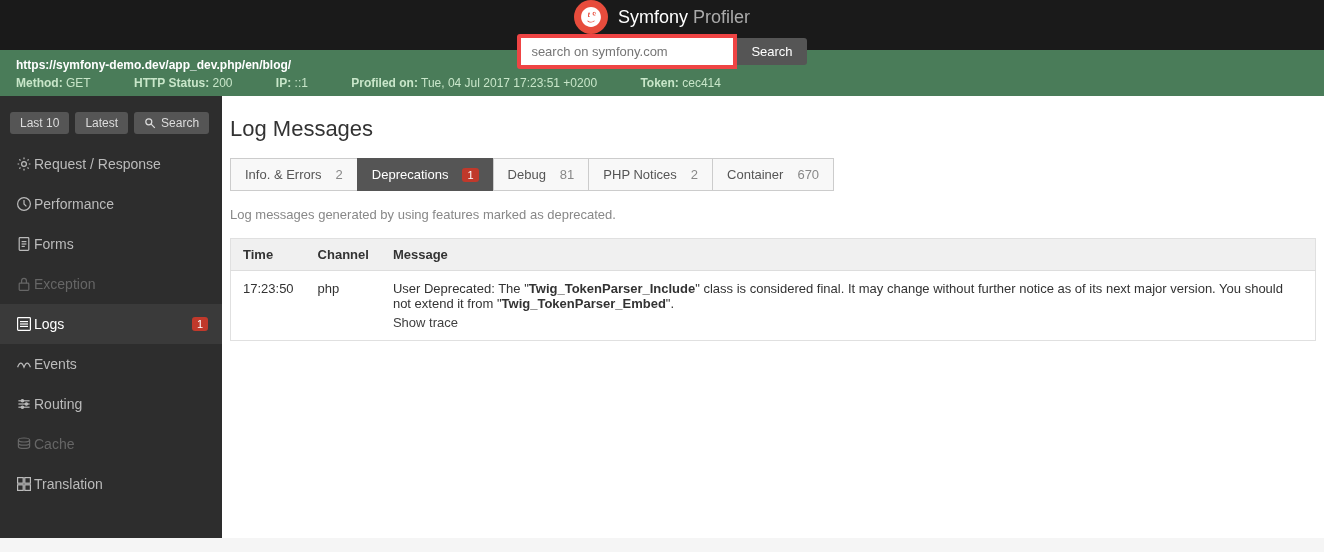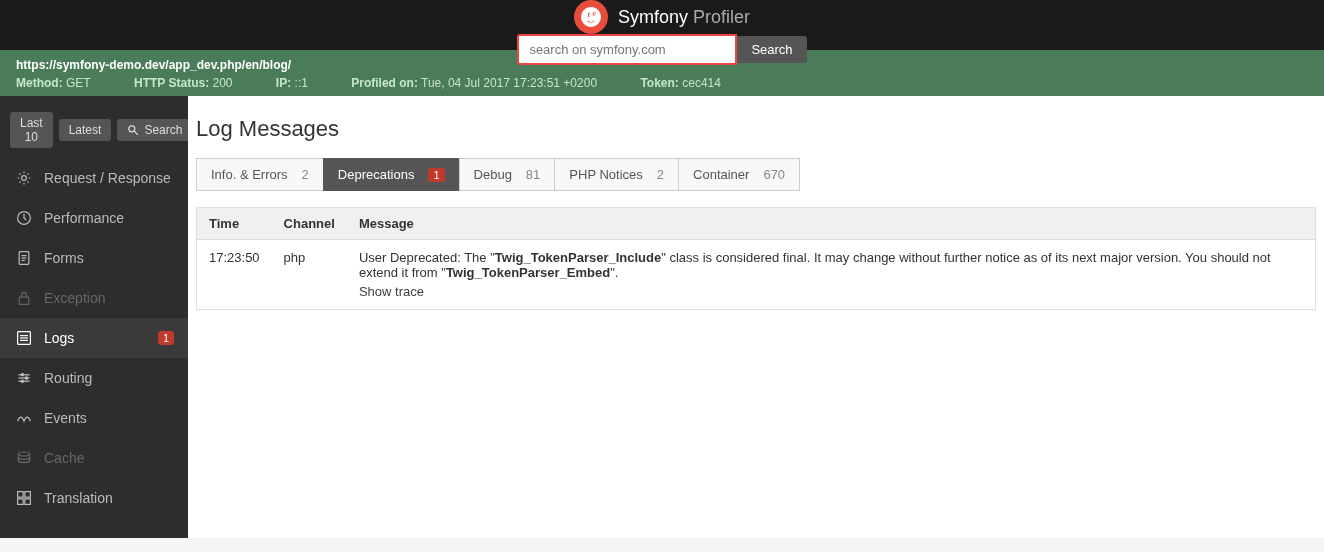--- a/index.html
+++ b/index.html
@@ -40,21 +40,21 @@
     .header-title span {
       color: #aaa;
     }
     .header-search {
       display: flex;
       align-items: center;
       gap: 0;
     }
     .header-search input {
       padding: 6px 10px;
-      border: 2px solid #ef4444;
+      border: 4px solid #ef4444;
       border-radius: 3px 0 0 3px;
       font-size: 13px;
       width: 220px;
       outline: none;
       background: white;
       color: #999;
     }
     .header-search button {
       padding: 6px 14px;
       background: #555;
@@ -86,21 +86,21 @@
 
     
     .layout {
       display: flex;
       height: calc(552px - 50px - 60px);
       overflow: hidden;
     }
 
     
     .sidebar {
-      width: 188px;
+      width: 222px;
       background: #2d2d2d;
       flex-shrink: 0;
       padding-top: 8px;
     }
     .sidebar-toolbar {
       display: flex;
       align-items: center;
       gap: 6px;
       padding: 8px 10px 10px;
     }
@@ -121,21 +121,20 @@
       padding: 4px 10px;
       cursor: pointer;
       font-size: 12px;
       display: flex;
       align-items: center;
       gap: 5px;
     }
     .sidebar-nav-item {
       display: flex;
       align-items: center;
-      gap: 10px;
       padding: 10px 14px;
       color: #bbb;
       cursor: pointer;
       font-size: 14px;
       position: relative;
     }
     .sidebar-nav-item.active {
       background: #3a3a3a;
       color: white;
     }
@@ -354,38 +353,38 @@
             <line x1="5" y1="13" x2="15" y2="13"></line>
         </svg>
       </span>
       <span style="color:white">Logs</span>
       <span class="badge">1</span>
     </div>
 
     <div class="sidebar-nav-item">
       <span class="icon">
         <svg width="16" height="16" viewBox="0 0 20 20" fill="none" stroke="#bbb" stroke-width="1.5">
+          <path d="M2 14 Q6 4 10 14 Q14 4 18 14"></path>
+        </svg>
+      </span>
+      <span>Events</span>
+    </div>
+
+    <div class="sidebar-nav-item">
+      <span class="icon">
+        <svg width="16" height="16" viewBox="0 0 20 20" fill="none" stroke="#bbb" stroke-width="1.5">
           <line x1="3" y1="10" x2="17" y2="10"></line>
             <line x1="3" y1="6" x2="17" y2="6"></line>
             <line x1="3" y1="14" x2="17" y2="14"></line>
           <circle cx="8" cy="6" r="1.5" fill="#bbb"></circle>
             <circle cx="13" cy="10" r="1.5" fill="#bbb"></circle>
             <circle cx="8" cy="14" r="1.5" fill="#bbb"></circle>
         </svg>
       </span>
       <span>Routing</span>
-    </div>
-
-    <div class="sidebar-nav-item">
-      <span class="icon">
-        <svg width="16" height="16" viewBox="0 0 20 20" fill="none" stroke="#bbb" stroke-width="1.5">
-          <path d="M2 14 Q6 4 10 14 Q14 4 18 14"></path>
-        </svg>
-      </span>
-      <span>Events</span>
     </div>
 
     <div class="sidebar-nav-item disabled">
       <span class="icon">
         <svg width="16" height="16" viewBox="0 0 20 20" fill="none" stroke="#666" stroke-width="1.5">
           <ellipse cx="10" cy="5" rx="7" ry="2.5"></ellipse>
             <path d="M3 5v4c0 1.4 3.1 2.5 7 2.5s7-1.1 7-2.5V5"></path>
             <path d="M3 9v4c0 1.4 3.1 2.5 7 2.5s7-1.1 7-2.5V9"></path>
         </svg>
       </span>
@@ -424,20 +423,21 @@
       <div class="tab">
         <span>PHP Notices</span>
         <span class="tab-count-gray">2</span>
       </div>
       <div class="tab">
         <span>Container</span>
         <span class="tab-count-gray">670</span>
       </div>
     </div>
 
+    <p class="description">Log messages generated by using features marked as deprecated.</p>
 
     <table class="log-table">
       <thead>
         <tr>
           <th>Time</th>
           <th>Channel</th>
           <th>Message</th>
         </tr>
       </thead>
       <tbody>

